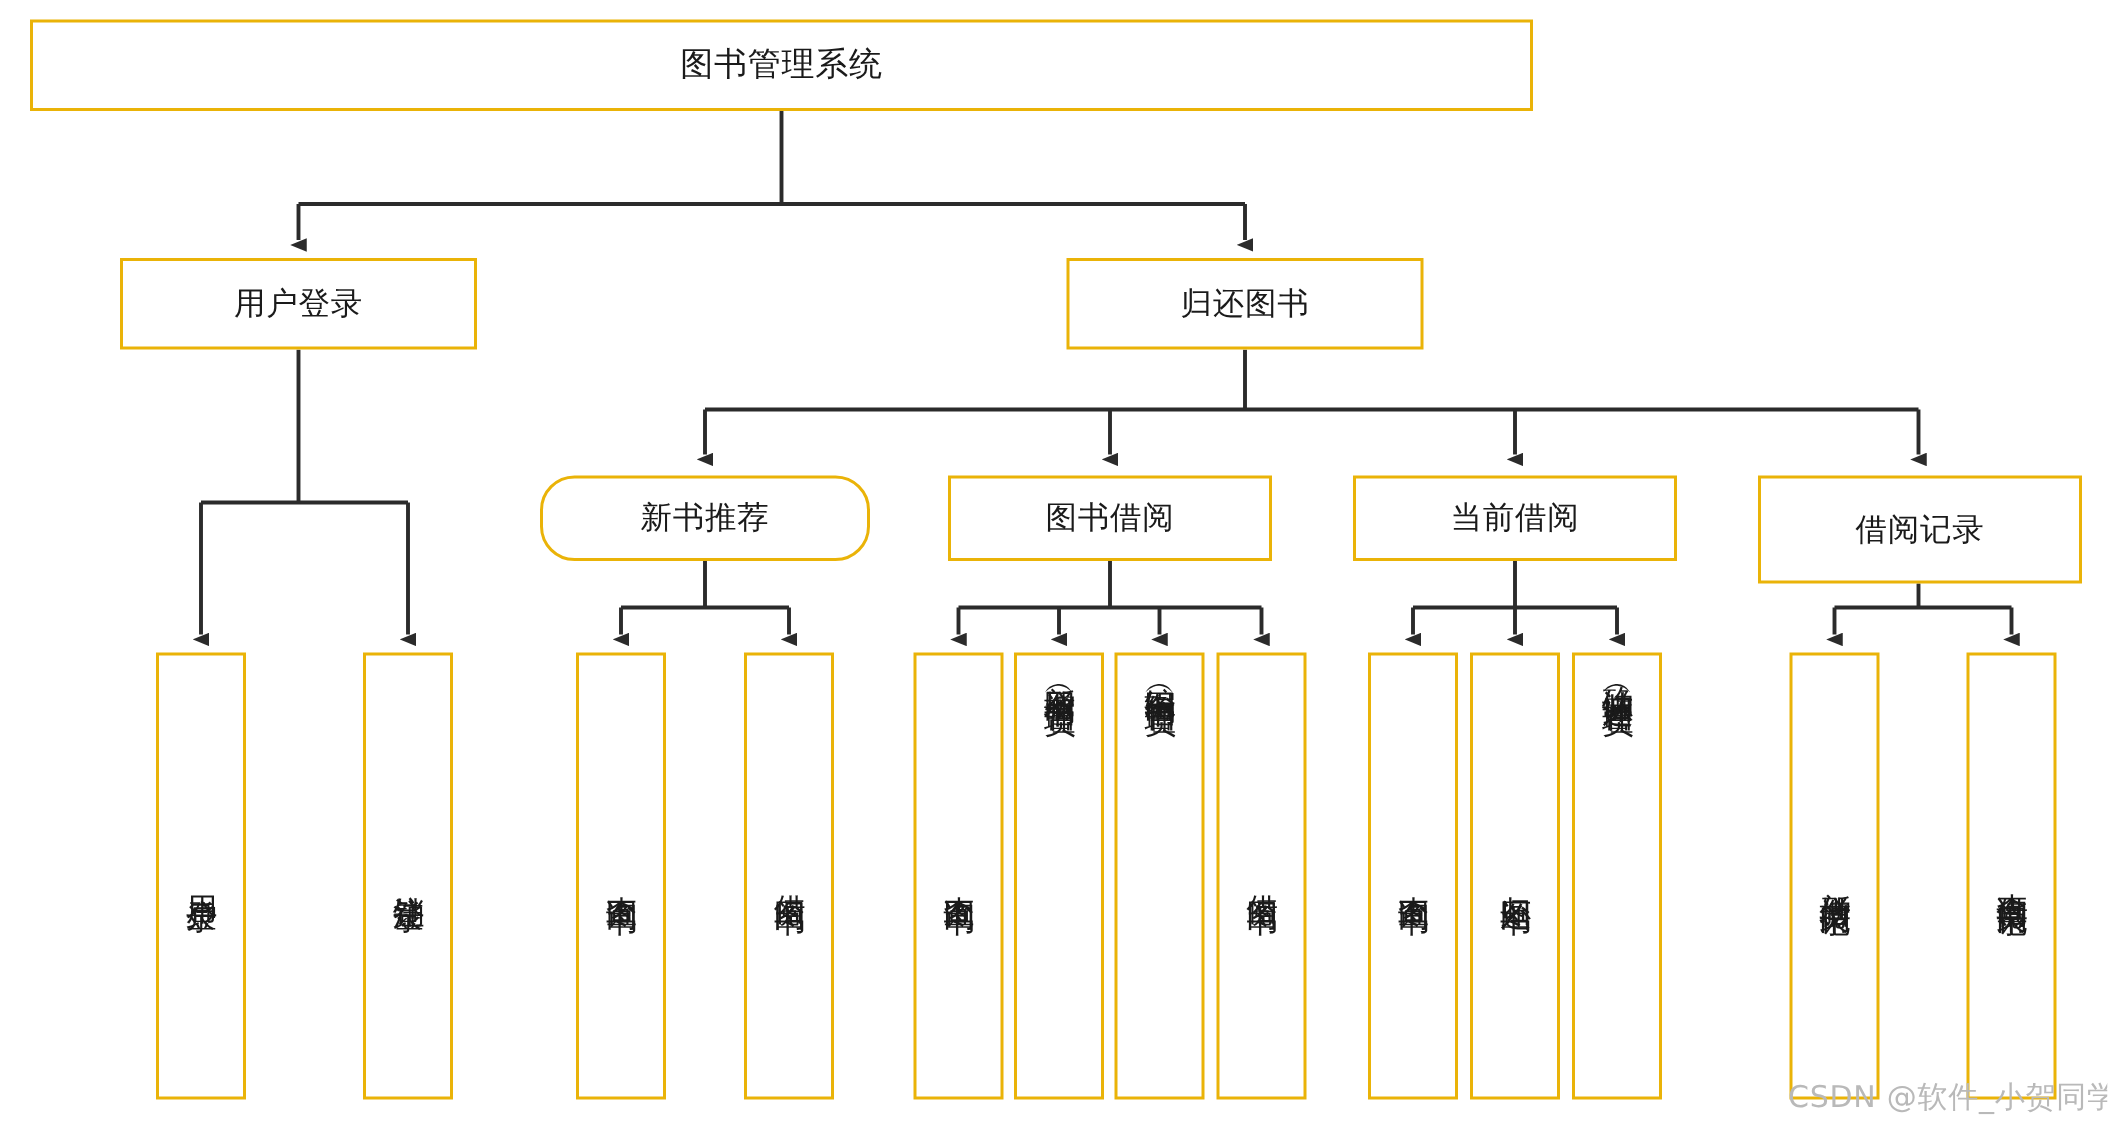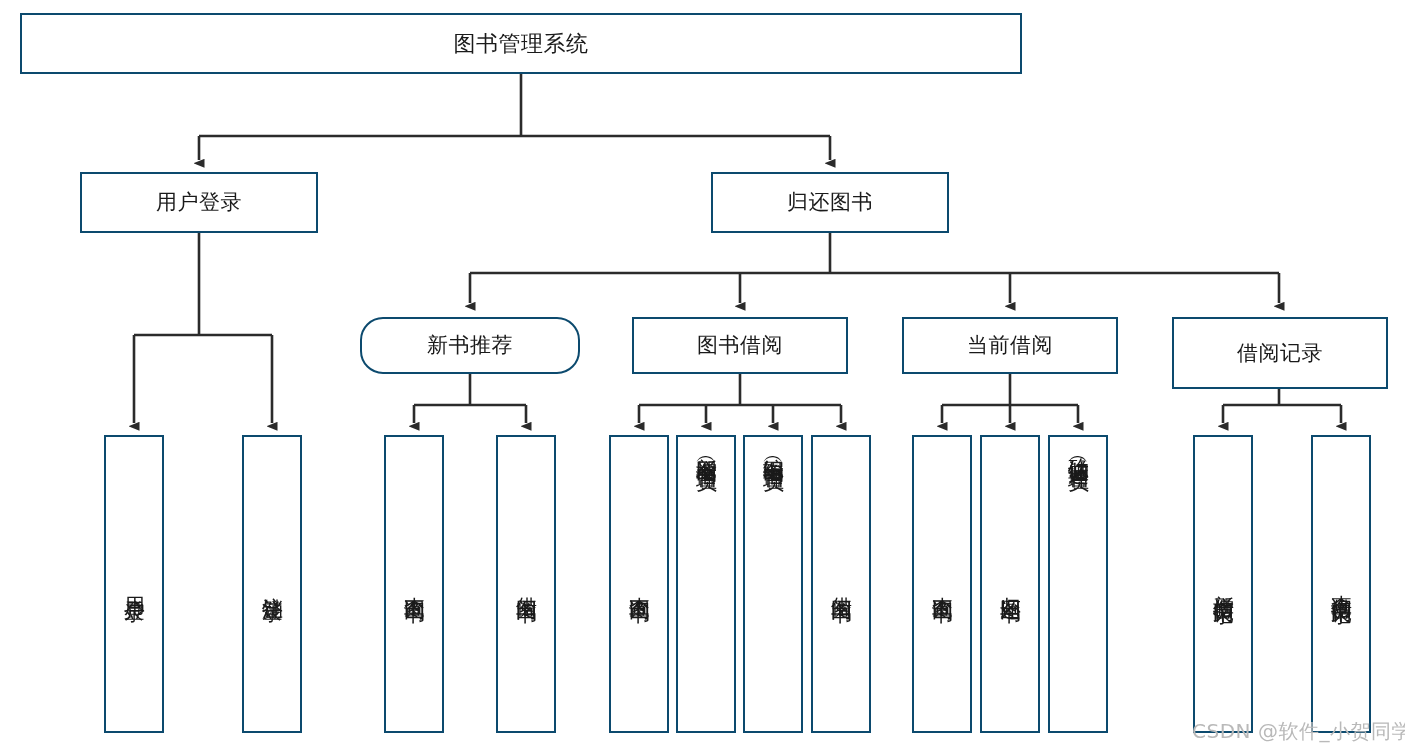--- a/index.html
+++ b/index.html
@@ -23,21 +23,21 @@
     left: 0;
     top: 0;
     width: 1405px;
     height: 747px;
     pointer-events: none;
   }
   .node {
     position: absolute;
     box-sizing: border-box;
     background: #ffffff;
-    border: 2px solid #0c4a6e;
+    border: 2px solid #eab308;
     display: flex;
     align-items: center;
     justify-content: center;
     color: #1a1a1a;
     line-height: 1.18;
     text-align: left;
   }
   .node .cap {
     display: block;
     white-space: nowrap;

